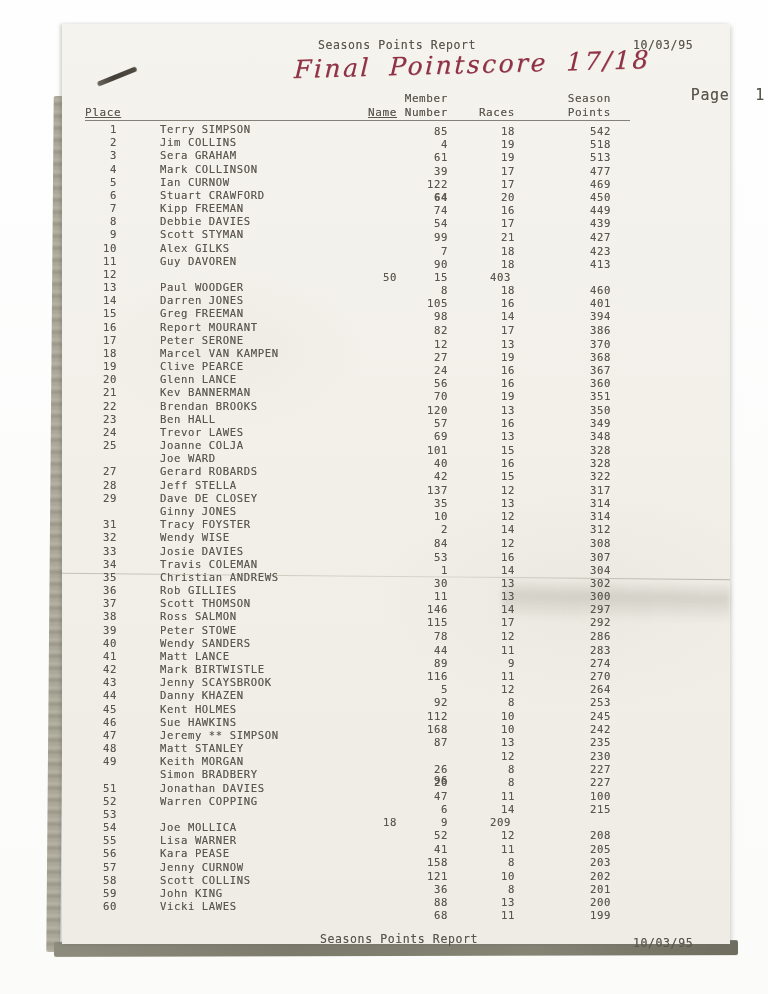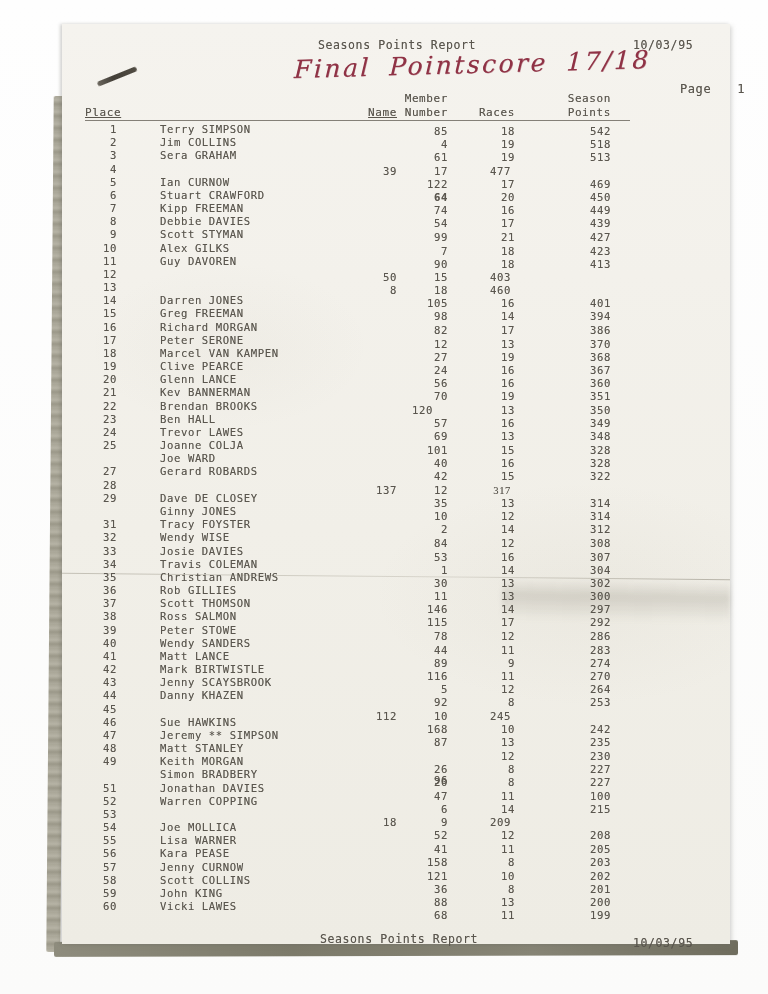--- a/index.html
+++ b/index.html
@@ -74,21 +74,21 @@
   }
   .mono {
     font-family: "DejaVu Sans Mono", monospace;
     color: #5a564e;
     text-shadow: 0 0 0.5px rgba(90,86,78,0.55);
     letter-spacing: 0.6px;
     white-space: pre;
   }
   .report-title  { position: absolute; left: 256px; top: 14px; font-size: 11.5px; }
   .report-date   { position: absolute; left: 571px; top: 14px; font-size: 11.5px; }
-  .page-line     { position: absolute; left: 571px; top: 44px; font-size: 12px; }
+  .page-line     { position: absolute; left: 571px; top: 44px; font-size: 15px; }
   .page-line .pagenum { margin-left: 26px; }
   .handwritten {
     position: absolute;
     left: 232px; top: 26px;
     font-family: "DejaVu Serif", serif;
     font-style: italic;
     font-size: 25px;
     letter-spacing: 2.5px;
     word-spacing: 8px;
     color: #8f3245;
@@ -165,62 +165,62 @@
         <span class="c h-member1">Member</span>
         <span class="c h-member2">Number</span>
         <span class="c h-races">Races</span>
         <span class="c h-season1">Season</span>
         <span class="c h-season2">Points</span>
       </div>
       <div class="rows">
           <div class="row"><span class="place">1</span><span class="name">Terry SIMPSON</span><span class="member" style="transform: translateY(1.5px);">85</span><span class="races" style="transform: translateY(1.5px);">18</span><span class="points" style="transform: translateY(1.5px);">542</span></div>
           <div class="row"><span class="place">2</span><span class="name">Jim COLLINS</span><span class="member" style="transform: translateY(1.63px);">4</span><span class="races" style="transform: translateY(1.63px);">19</span><span class="points" style="transform: translateY(1.63px);">518</span></div>
           <div class="row"><span class="place">3</span><span class="name">Sera GRAHAM</span><span class="member" style="transform: translateY(1.76px);">61</span><span class="races" style="transform: translateY(1.76px);">19</span><span class="points" style="transform: translateY(1.76px);">513</span></div>
-          <div class="row"><span class="place">4</span><span class="member" style="transform: translateY(1.89px);">39</span><span class="races" style="transform: translateY(1.89px);">17</span><span class="points" style="transform: translateY(1.89px);">477</span></div>
+          <div class="row"><span class="place">4</span><span class="name">Mark COLLINSON</span><span class="member" style="transform: translateY(1.89px);">39</span><span class="races" style="transform: translateY(1.89px);">17</span><span class="points" style="transform: translateY(1.89px);">477</span></div>
           <div class="row"><span class="place">5</span><span class="name">Ian CURNOW</span><span class="member" style="transform: translateY(2.02px);">122</span><span class="races" style="transform: translateY(2.02px);">17</span><span class="points" style="transform: translateY(2.02px);">469</span></div>
           <div class="row"><span class="place">6</span><span class="name">Stuart CRAWFORD</span><span class="member" style="transform: translateY(2.15px); font-weight: bold;">64</span><span class="races" style="transform: translateY(2.15px);">20</span><span class="points" style="transform: translateY(2.15px);">450</span></div>
           <div class="row"><span class="place">7</span><span class="name">Kipp FREEMAN</span><span class="member" style="transform: translateY(2.28px);">74</span><span class="races" style="transform: translateY(2.28px);">16</span><span class="points" style="transform: translateY(2.28px);">449</span></div>
           <div class="row"><span class="place">8</span><span class="name">Debbie DAVIES</span><span class="member" style="transform: translateY(2.41px);">54</span><span class="races" style="transform: translateY(2.41px);">17</span><span class="points" style="transform: translateY(2.41px);">439</span></div>
           <div class="row"><span class="place">9</span><span class="name">Scott STYMAN</span><span class="member" style="transform: translateY(2.54px);">99</span><span class="races" style="transform: translateY(2.54px);">21</span><span class="points" style="transform: translateY(2.54px);">427</span></div>
           <div class="row"><span class="place">10</span><span class="name">Alex GILKS</span><span class="member" style="transform: translateY(2.67px);">7</span><span class="races" style="transform: translateY(2.67px);">18</span><span class="points" style="transform: translateY(2.67px);">423</span></div>
           <div class="row"><span class="place">11</span><span class="name">Guy DAVOREN</span><span class="member" style="transform: translateY(2.8px);">90</span><span class="races" style="transform: translateY(2.8px);">18</span><span class="points" style="transform: translateY(2.8px);">413</span></div>
           <div class="row"><span class="place">12</span><span class="member" style="transform: translateY(2.93px);">50</span><span class="races" style="transform: translateY(2.93px);">15</span><span class="points" style="transform: translateY(2.93px);">403</span></div>
-          <div class="row"><span class="place">13</span><span class="member" style="transform: translateY(3.06px);">8</span><span class="races" style="transform: translateY(3.06px);">18</span><span class="points" style="transform: translateY(3.06px);">460</span></div>
+          <div class="row"><span class="place">13</span><span class="name">Paul WOODGER</span><span class="member" style="transform: translateY(3.06px);">8</span><span class="races" style="transform: translateY(3.06px);">18</span><span class="points" style="transform: translateY(3.06px);">460</span></div>
           <div class="row"><span class="place">14</span><span class="name">Darren JONES</span><span class="member" style="transform: translateY(3.19px);">105</span><span class="races" style="transform: translateY(3.19px);">16</span><span class="points" style="transform: translateY(3.19px);">401</span></div>
           <div class="row"><span class="place">15</span><span class="name">Greg FREEMAN</span><span class="member" style="transform: translateY(3.32px);">98</span><span class="races" style="transform: translateY(3.32px);">14</span><span class="points" style="transform: translateY(3.32px);">394</span></div>
-          <div class="row"><span class="place">16</span><span class="name">Richard MORGAN</span><span class="member" style="transform: translateY(3.45px);">82</span><span class="races" style="transform: translateY(3.45px);">17</span><span class="points" style="transform: translateY(3.45px);">386</span></div>
+          <div class="row"><span class="place">16</span><span class="name">Report MOURANT</span><span class="member" style="transform: translateY(3.45px);">82</span><span class="races" style="transform: translateY(3.45px);">17</span><span class="points" style="transform: translateY(3.45px);">386</span></div>
           <div class="row"><span class="place">17</span><span class="name">Peter SERONE</span><span class="member" style="transform: translateY(3.58px);">12</span><span class="races" style="transform: translateY(3.58px);">13</span><span class="points" style="transform: translateY(3.58px);">370</span></div>
           <div class="row"><span class="place">18</span><span class="name">Marcel VAN KAMPEN</span><span class="member" style="transform: translateY(3.71px);">27</span><span class="races" style="transform: translateY(3.71px);">19</span><span class="points" style="transform: translateY(3.71px);">368</span></div>
           <div class="row"><span class="place">19</span><span class="name">Clive PEARCE</span><span class="member" style="transform: translateY(3.84px);">24</span><span class="races" style="transform: translateY(3.84px);">16</span><span class="points" style="transform: translateY(3.84px);">367</span></div>
           <div class="row"><span class="place">20</span><span class="name">Glenn LANCE</span><span class="member" style="transform: translateY(3.97px);">56</span><span class="races" style="transform: translateY(3.97px);">16</span><span class="points" style="transform: translateY(3.97px);">360</span></div>
           <div class="row"><span class="place">21</span><span class="name">Kev BANNERMAN</span><span class="member" style="transform: translateY(4.1px);">70</span><span class="races" style="transform: translateY(4.1px);">19</span><span class="points" style="transform: translateY(4.1px);">351</span></div>
-          <div class="row"><span class="place">22</span><span class="name">Brendan BROOKS</span><span class="member" style="transform: translateY(4.23px); text-align: center;">120</span><span class="races" style="transform: translateY(4.23px);">13</span><span class="points" style="transform: translateY(4.23px);">350</span></div>
+          <div class="row"><span class="place">22</span><span class="name">Brendan BROOKS</span><span class="member" style="transform: translateY(4.23px);">120</span><span class="races" style="transform: translateY(4.23px);">13</span><span class="points" style="transform: translateY(4.23px);">350</span></div>
           <div class="row"><span class="place">23</span><span class="name">Ben HALL</span><span class="member" style="transform: translateY(4.36px);">57</span><span class="races" style="transform: translateY(4.36px);">16</span><span class="points" style="transform: translateY(4.36px);">349</span></div>
           <div class="row"><span class="place">24</span><span class="name">Trevor LAWES</span><span class="member" style="transform: translateY(4.49px);">69</span><span class="races" style="transform: translateY(4.49px);">13</span><span class="points" style="transform: translateY(4.49px);">348</span></div>
           <div class="row"><span class="place">25</span><span class="name">Joanne COLJA</span><span class="member" style="transform: translateY(4.62px);">101</span><span class="races" style="transform: translateY(4.62px);">15</span><span class="points" style="transform: translateY(4.62px);">328</span></div>
           <div class="row"><span class="place"></span><span class="name">Joe WARD</span><span class="member" style="transform: translateY(4.75px);">40</span><span class="races" style="transform: translateY(4.75px);">16</span><span class="points" style="transform: translateY(4.75px);">328</span></div>
           <div class="row"><span class="place">27</span><span class="name">Gerard ROBARDS</span><span class="member" style="transform: translateY(4.88px);">42</span><span class="races" style="transform: translateY(4.88px);">15</span><span class="points" style="transform: translateY(4.88px);">322</span></div>
-          <div class="row"><span class="place">28</span><span class="member" style="transform: translateY(5.01px);">137</span><span class="races" style="transform: translateY(5.01px);">12</span><span class="points" style="transform: translateY(5.01px); font-family: Liberation Serif, serif;">317</span></div>
+          <div class="row"><span class="place">28</span><span class="name">Jeff STELLA</span><span class="member" style="transform: translateY(5.01px);">137</span><span class="races" style="transform: translateY(5.01px);">12</span><span class="points" style="transform: translateY(5.01px);">317</span></div>
           <div class="row"><span class="place">29</span><span class="name">Dave DE CLOSEY</span><span class="member" style="transform: translateY(5.14px);">35</span><span class="races" style="transform: translateY(5.14px);">13</span><span class="points" style="transform: translateY(5.14px);">314</span></div>
           <div class="row"><span class="place"></span><span class="name">Ginny JONES</span><span class="member" style="transform: translateY(5.27px);">10</span><span class="races" style="transform: translateY(5.27px);">12</span><span class="points" style="transform: translateY(5.27px);">314</span></div>
           <div class="row"><span class="place">31</span><span class="name">Tracy FOYSTER</span><span class="member" style="transform: translateY(5.4px);">2</span><span class="races" style="transform: translateY(5.4px);">14</span><span class="points" style="transform: translateY(5.4px);">312</span></div>
           <div class="row"><span class="place">32</span><span class="name">Wendy WISE</span><span class="member" style="transform: translateY(5.53px);">84</span><span class="races" style="transform: translateY(5.53px);">12</span><span class="points" style="transform: translateY(5.53px);">308</span></div>
           <div class="row"><span class="place">33</span><span class="name">Josie DAVIES</span><span class="member" style="transform: translateY(5.66px);">53</span><span class="races" style="transform: translateY(5.66px);">16</span><span class="points" style="transform: translateY(5.66px);">307</span></div>
           <div class="row"><span class="place">34</span><span class="name">Travis COLEMAN</span><span class="member" style="transform: translateY(5.79px);">1</span><span class="races" style="transform: translateY(5.79px);">14</span><span class="points" style="transform: translateY(5.79px);">304</span></div>
           <div class="row"><span class="place">35</span><span class="name">Christian ANDREWS</span><span class="member" style="transform: translateY(5.92px);">30</span><span class="races" style="transform: translateY(5.92px);">13</span><span class="points" style="transform: translateY(5.92px);">302</span></div>
           <div class="row"><span class="place">36</span><span class="name">Rob GILLIES</span><span class="member" style="transform: translateY(6.05px);">11</span><span class="races" style="transform: translateY(6.05px);">13</span><span class="points" style="transform: translateY(6.05px);">300</span></div>
           <div class="row"><span class="place">37</span><span class="name">Scott THOMSON</span><span class="member" style="transform: translateY(6.18px);">146</span><span class="races" style="transform: translateY(6.18px);">14</span><span class="points" style="transform: translateY(6.18px);">297</span></div>
           <div class="row"><span class="place">38</span><span class="name">Ross SALMON</span><span class="member" style="transform: translateY(6.31px);">115</span><span class="races" style="transform: translateY(6.31px);">17</span><span class="points" style="transform: translateY(6.31px);">292</span></div>
           <div class="row"><span class="place">39</span><span class="name">Peter STOWE</span><span class="member" style="transform: translateY(6.44px);">78</span><span class="races" style="transform: translateY(6.44px);">12</span><span class="points" style="transform: translateY(6.44px);">286</span></div>
           <div class="row"><span class="place">40</span><span class="name">Wendy SANDERS</span><span class="member" style="transform: translateY(6.57px);">44</span><span class="races" style="transform: translateY(6.57px);">11</span><span class="points" style="transform: translateY(6.57px);">283</span></div>
           <div class="row"><span class="place">41</span><span class="name">Matt LANCE</span><span class="member" style="transform: translateY(6.7px);">89</span><span class="races" style="transform: translateY(6.7px);">9</span><span class="points" style="transform: translateY(6.7px);">274</span></div>
           <div class="row"><span class="place">42</span><span class="name">Mark BIRTWISTLE</span><span class="member" style="transform: translateY(6.83px);">116</span><span class="races" style="transform: translateY(6.83px);">11</span><span class="points" style="transform: translateY(6.83px);">270</span></div>
           <div class="row"><span class="place">43</span><span class="name">Jenny SCAYSBROOK</span><span class="member" style="transform: translateY(6.96px);">5</span><span class="races" style="transform: translateY(6.96px);">12</span><span class="points" style="transform: translateY(6.96px);">264</span></div>
           <div class="row"><span class="place">44</span><span class="name">Danny KHAZEN</span><span class="member" style="transform: translateY(7.09px);">92</span><span class="races" style="transform: translateY(7.09px);">8</span><span class="points" style="transform: translateY(7.09px);">253</span></div>
-          <div class="row"><span class="place">45</span><span class="member" style="transform: translateY(7.22px);">112</span><span class="races" style="transform: translateY(7.22px);">10</span><span class="points" style="transform: translateY(7.22px);">245</span></div>
+          <div class="row"><span class="place">45</span><span class="name">Kent HOLMES</span><span class="member" style="transform: translateY(7.22px);">112</span><span class="races" style="transform: translateY(7.22px);">10</span><span class="points" style="transform: translateY(7.22px);">245</span></div>
           <div class="row"><span class="place">46</span><span class="name">Sue HAWKINS</span><span class="member" style="transform: translateY(7.35px);">168</span><span class="races" style="transform: translateY(7.35px);">10</span><span class="points" style="transform: translateY(7.35px);">242</span></div>
           <div class="row"><span class="place">47</span><span class="name">Jeremy ** SIMPSON</span><span class="member" style="transform: translateY(7.48px);">87</span><span class="races" style="transform: translateY(7.48px);">13</span><span class="points" style="transform: translateY(7.48px);">235</span></div>
           <div class="row"><span class="place">48</span><span class="name">Matt STANLEY</span><span class="member" style="transform: translateY(7.61px); margin-top: 24px;">96</span><span class="races" style="transform: translateY(7.61px);">12</span><span class="points" style="transform: translateY(7.61px);">230</span></div>
           <div class="row"><span class="place">49</span><span class="name">Keith MORGAN</span><span class="member" style="transform: translateY(7.74px);">26</span><span class="races" style="transform: translateY(7.74px);">8</span><span class="points" style="transform: translateY(7.74px);">227</span></div>
           <div class="row"><span class="place"></span><span class="name">Simon BRADBERY</span><span class="member" style="transform: translateY(7.87px);">20</span><span class="races" style="transform: translateY(7.87px);">8</span><span class="points" style="transform: translateY(7.87px);">227</span></div>
           <div class="row"><span class="place">51</span><span class="name">Jonathan DAVIES</span><span class="member" style="transform: translateY(8px);">47</span><span class="races" style="transform: translateY(8px);">11</span><span class="points" style="transform: translateY(8px);">100</span></div>
           <div class="row"><span class="place">52</span><span class="name">Warren COPPING</span><span class="member" style="transform: translateY(8.13px);">6</span><span class="races" style="transform: translateY(8.13px);">14</span><span class="points" style="transform: translateY(8.13px);">215</span></div>
           <div class="row"><span class="place">53</span><span class="member" style="transform: translateY(8.26px);">18</span><span class="races" style="transform: translateY(8.26px);">9</span><span class="points" style="transform: translateY(8.26px);">209</span></div>
           <div class="row"><span class="place">54</span><span class="name">Joe MOLLICA</span><span class="member" style="transform: translateY(8.39px);">52</span><span class="races" style="transform: translateY(8.39px);">12</span><span class="points" style="transform: translateY(8.39px);">208</span></div>
           <div class="row"><span class="place">55</span><span class="name">Lisa WARNER</span><span class="member" style="transform: translateY(8.52px);">41</span><span class="races" style="transform: translateY(8.52px);">11</span><span class="points" style="transform: translateY(8.52px);">205</span></div>

